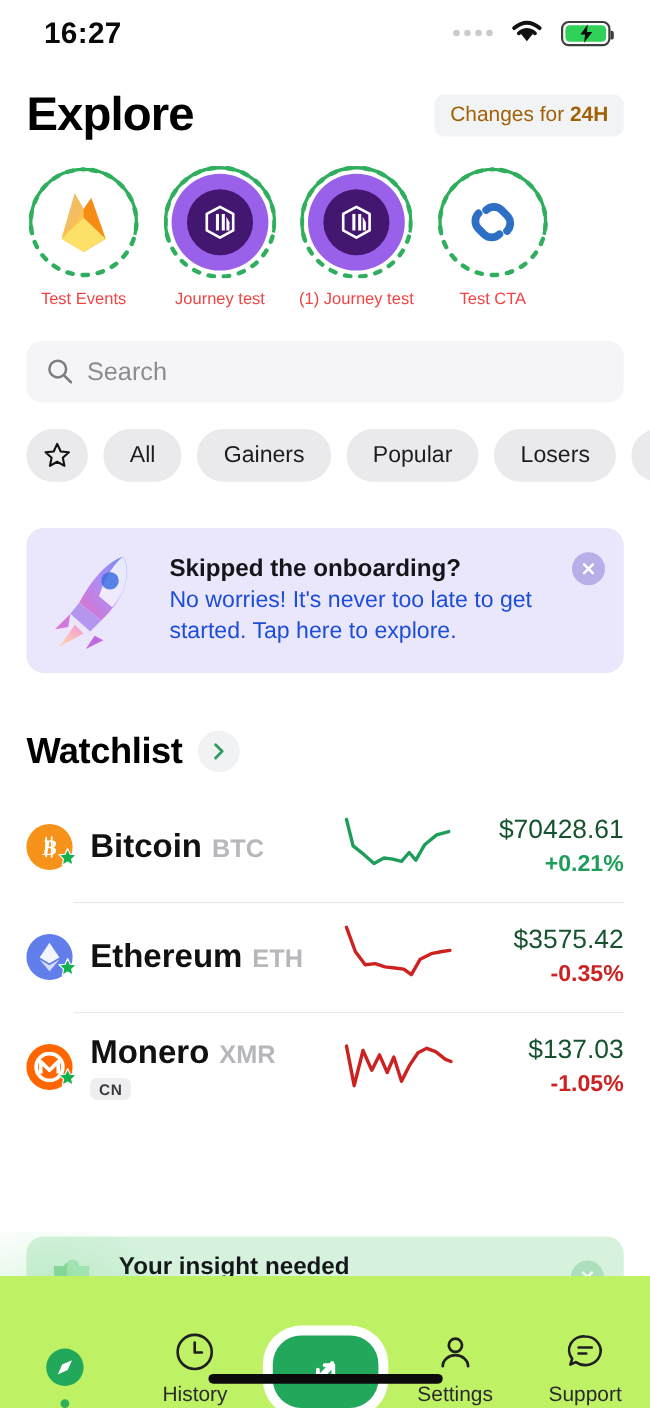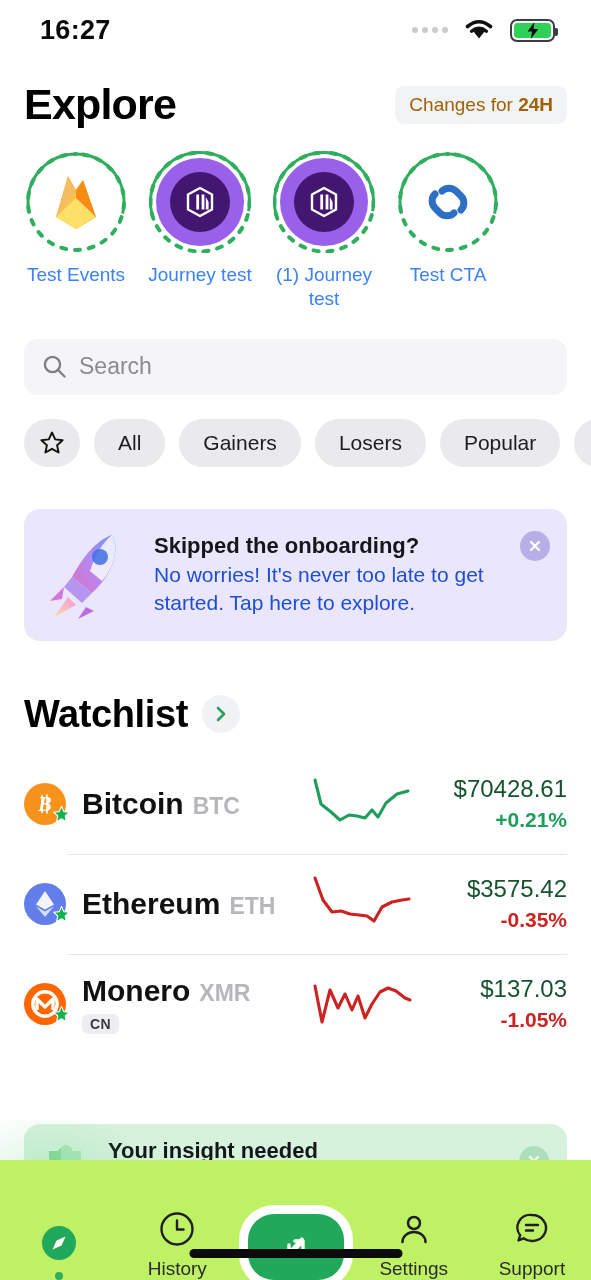--- a/index.html
+++ b/index.html
@@ -44,21 +44,21 @@
 
   
   .stories{ display:flex; gap:0; padding:22px 14px 0 14px; }
   .story{ width:124px; display:flex; flex-direction:column; align-items:center; }
   .story-ring{ width:102px; height:102px; position:relative;
                display:flex; align-items:center; justify-content:center; }
   .story-ring svg.ring{ position:absolute; inset:0; }
   .story-inner{ width:88px; height:88px; border-radius:50%;
                 display:flex; align-items:center; justify-content:center;
                 overflow:hidden; }
-  .story-label{ margin-top:10px; font-size:19px; color:#3b82f6; text-align:center;
+  .story-label{ margin-top:10px; font-size:15px; color:#ef4444; text-align:center;
                 line-height:1.25; max-width:118px; }
   .pc-outer{ width:88px; height:88px; border-radius:50%; background:#9960ea;
              display:flex; align-items:center; justify-content:center; }
   .pc-inner{ width:60px; height:60px; border-radius:50%; background:#43166f;
              display:flex; align-items:center; justify-content:center; }
 
   
   .search{
     margin:28px 24px 0 24px; height:56px; background:#f5f5f7; border-radius:14px;
     display:flex; align-items:center; gap:12px; padding:0 18px;
@@ -83,21 +83,21 @@
   .onboard-text{ padding-top:6px; }
   .onboard-title{ font-size:22px; font-weight:700; color:#15151a; }
   .onboard-body{ font-size:21px; color:#1d4ed8; line-height:1.35; margin-top:2px; }
   .close-circle{
     position:absolute; right:17px; top:22px; width:30px; height:30px; border-radius:50%;
     background:#b8aee8; display:flex; align-items:center; justify-content:center;
   }
 
   
   .wl-head{ display:flex; align-items:center; gap:14px; padding:52px 24px 0 24px; }
-  .wl-title{ font-size:38px; font-weight:700; letter-spacing:-.4px; color:#000; }
+  .wl-title{ font-size:33px; font-weight:700; letter-spacing:-.4px; color:#000; }
   .wl-chev{ width:38px; height:38px; border-radius:50%; background:#f1f2f4;
             display:flex; align-items:center; justify-content:center; }
 
   .coin-list{ padding:0 24px; margin-top:18px; }
   .coin-row{ display:flex; align-items:center; height:100px; position:relative; }
   .coin-row + .coin-row::before{
     content:""; position:absolute; left:43px; right:0; top:0; height:1px; background:#e8e8ea;
   }
   .coin-icon-wrap{ position:relative; width:42px; height:42px; flex:none; }
   .coin-icon{ width:42px; height:42px; border-radius:50%; display:flex;
@@ -274,22 +274,22 @@
 </div>
 
 <div class="chips">
   <div class="chip star">
     <svg width="26" height="26" viewBox="0 0 26 26">
       <path d="M13 2.5 L16.2 9.4 L23.6 10.2 L18.1 15.2 L19.6 22.5 L13 18.8 L6.4 22.5 L7.9 15.2 L2.4 10.2 L9.8 9.4 Z" fill="none" stroke="#111" stroke-width="1.9" stroke-linejoin="round"></path>
     </svg>
   </div>
   <div class="chip">All</div>
   <div class="chip">Gainers</div>
+  <div class="chip">Popular</div>
   <div class="chip">Losers</div>
-  <div class="chip">Popular</div>
   <div class="chip">Recent</div>
 </div>
 
 <div class="onboard">
   <div class="rocket">
     <svg width="92" height="96" viewBox="0 0 92 96">
       <defs>
         <linearGradient id="rk" x1="0" y1="1" x2="1" y2="0">
           <stop offset="0" stop-color="#e06ec8"></stop>
             <stop offset=".5" stop-color="#b28bf2"></stop>

